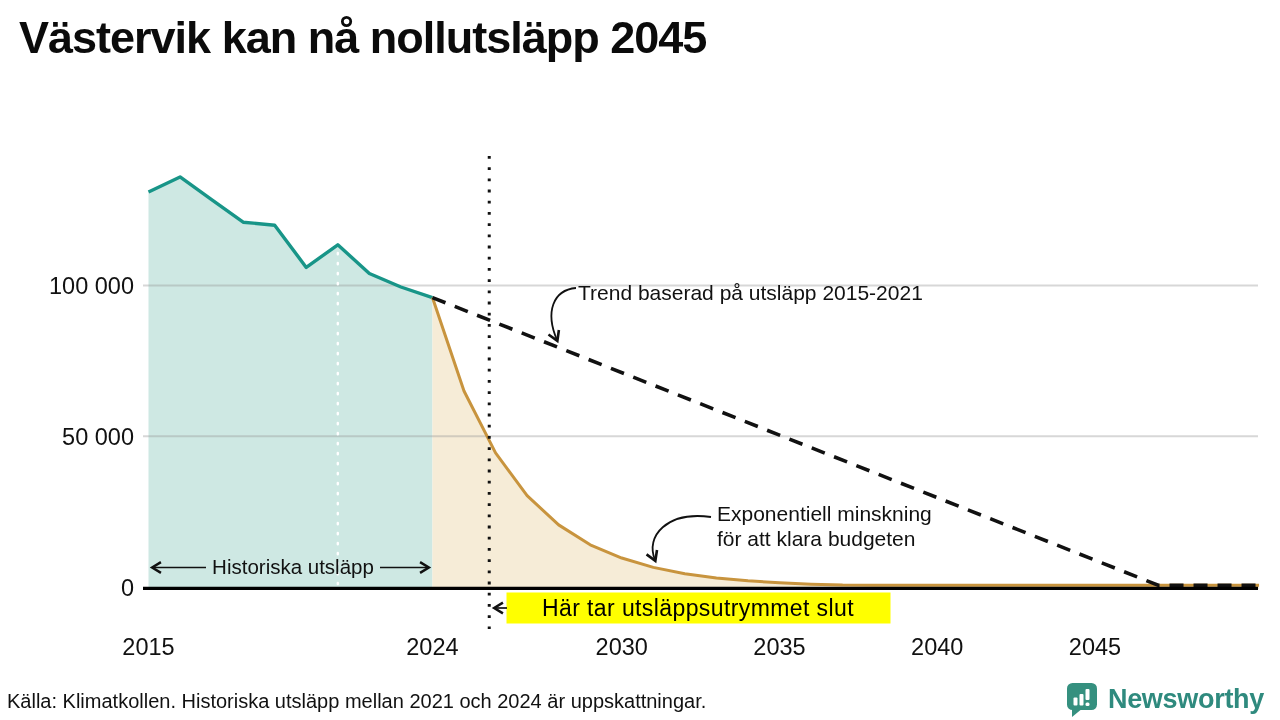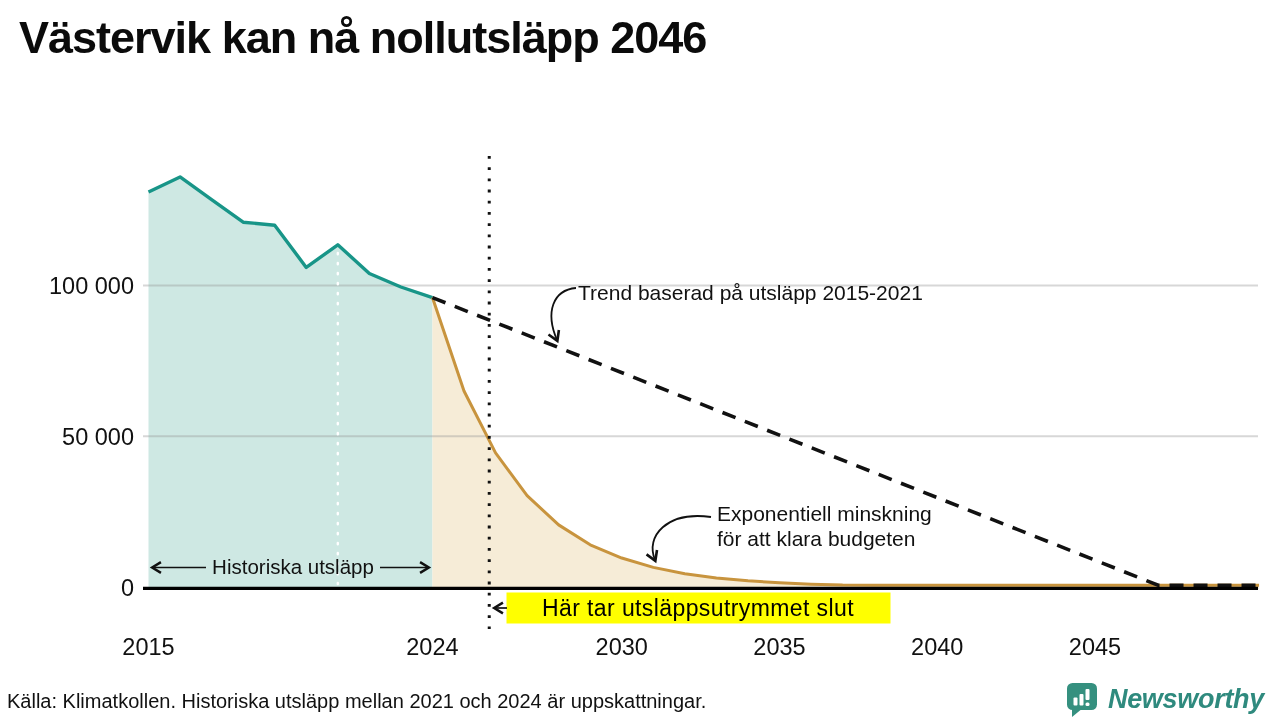--- a/index.html
+++ b/index.html
@@ -8,29 +8,29 @@
   .title{position:absolute;left:19px;top:12px;font-size:45px;font-weight:700;
          letter-spacing:-1px;color:#0b0b0b;white-space:nowrap;}
   .subtitle{position:absolute;left:21px;top:96px;font-size:28px;font-weight:400;
          color:#161616;white-space:nowrap;}
   .footer{position:absolute;left:7px;top:690px;font-size:20px;color:#111;white-space:nowrap;}
   #chart{position:absolute;left:0;top:0;}
   .tick{font:23.5px "Liberation Sans",sans-serif;fill:#111;}
   .ann{font:21px "Liberation Sans",sans-serif;fill:#111;}
   .hist-label{font:20.5px "Liberation Sans",sans-serif;fill:#111;}
   .hl-text{font:23px "Liberation Sans",sans-serif;fill:#000;letter-spacing:.4px;}
-  .logo{position:absolute;right:16px;top:681px;display:flex;align-items:center;gap:8px;font-style:italic;}
+  .logo{position:absolute;right:16px;top:681px;display:flex;align-items:center;gap:8px;}
   .logo-word{font-size:27px;font-weight:700;color:#2f8a7e;letter-spacing:-.3px;}
 </style>
 </head>
 <body>
 
 <div id="frame">
 
-  <div class="title">Västervik kan nå nollutsläpp 2046</div>
+  <div class="title">Västervik kan nå nollutsläpp 2045</div>
 
   <svg id="chart" width="1280" height="720" viewBox="0 0 1280 720">
     <defs>
       <marker id="arr" viewBox="0 0 10 10" refX="7" refY="5" markerWidth="8.5" markerHeight="8.5" orient="auto-start-reverse">
         <path d="M1.5,1.3 L7.6,5 L1.5,8.7" fill="none" stroke="#111" stroke-width="1.7"></path>
       </marker>
     </defs>
 
     <g id="dyn">
         <polygon points="148.5,192.03500000000003 180.05,176.96000000000004 211.6,199.5725 243.15,222.185 274.7,225.2 306.25,267.41 337.8,244.7975 369.35,273.44 400.9,287.0075 432.45,297.56 432.45,589 148.5,589" fill="#cee8e3"></polygon>

